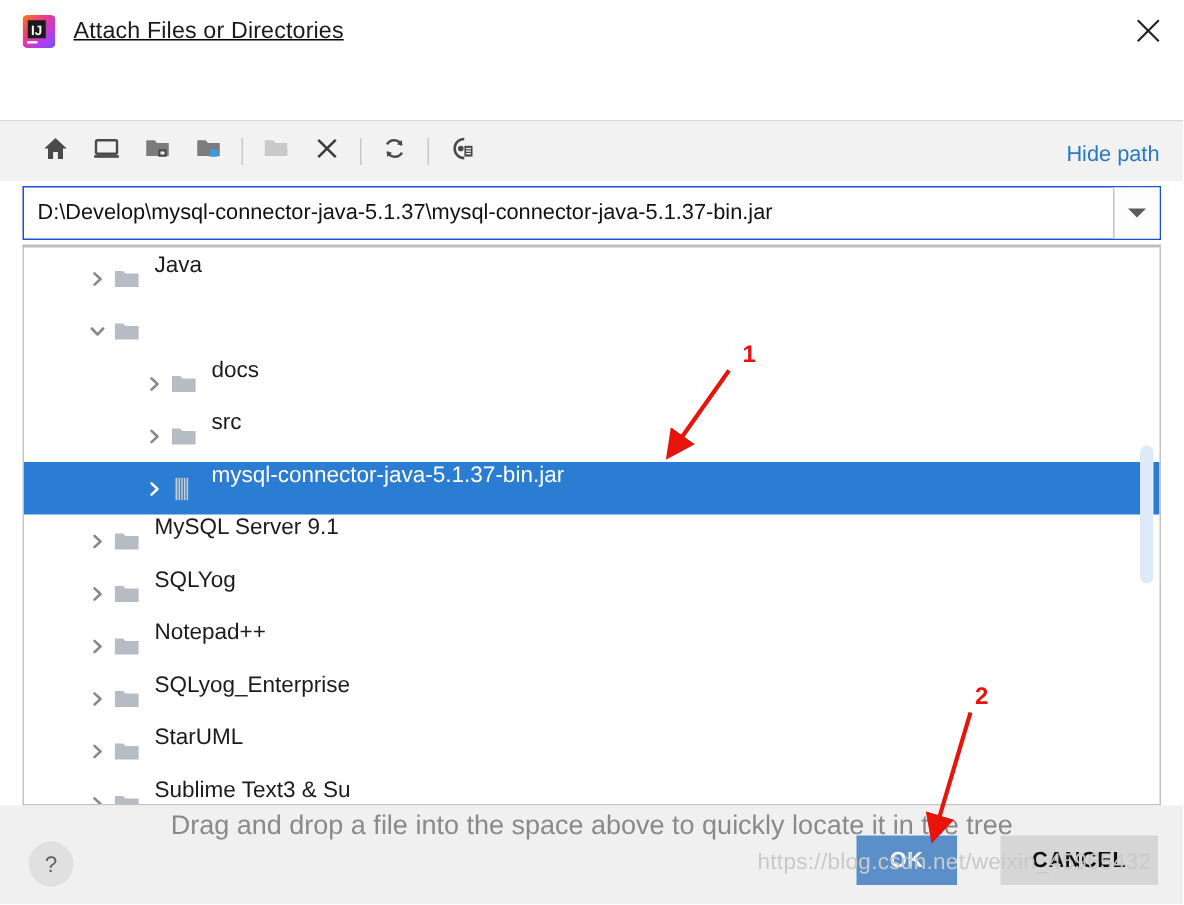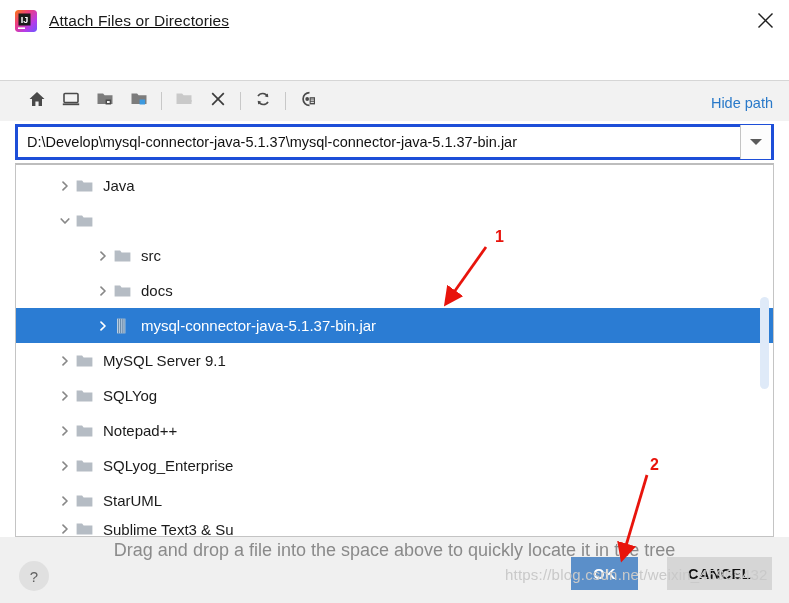--- a/index.html
+++ b/index.html
@@ -114,21 +114,21 @@
     position: absolute;
     left: 0; top: 121px;
     width: 789px; height: 42px;
     background: #ffffff;
     box-sizing: border-box;
   }
   .path-field {
     position: absolute;
     left: 15px; top: 3px;
     width: 759px; height: 36px;
-    border: 3px solid #1d4ed8;
+    border: 1px solid #1d4ed8;
     background: #ffffff;
     box-sizing: border-box;
     display: flex;
     align-items: center;
   }
   .path-text {
     padding-left: 9px;
     font-size: 14.5px;
     color: #111111;
     white-space: nowrap;
@@ -166,21 +166,20 @@
   .tree {
     position: relative;
     width: 757px;
     padding-top: 3px;
     box-sizing: border-box;
   }
   .tree-row {
     position: relative;
     height: 35px;
     display: flex;
-    align-items: center;
     cursor: default;
     white-space: nowrap;
   }
   .tree-row.selected {
     background: #2b7cd3;
   }
   .tree-row.selected .node-label { color: #ffffff; }
   .twisty {
     width: 22px; height: 35px;
     display: flex;
@@ -463,35 +462,35 @@
           <div class="twisty">
             <svg width="12" height="12" viewBox="0 0 12 12">
               <path fill="none" stroke="#888888" stroke-width="1.7" stroke-linecap="round" stroke-linejoin="round" d="M4 2.2 L8 6 L4 9.8"></path>
             </svg>
           </div>
           <div class="node-icon">
             <svg width="17" height="14" viewBox="0 0 17 14" class="folder-svg">
               <path d="M0.6 1.6 h5.5 l1.5 1.8 h8.8 v9 h-15.8 z" fill="#b5bcc4"></path>
             </svg>
           </div>
+          <span class="node-label">docs</span>
+        </div>
+        <div class="tree-row">
+          <div style="width: 76px; flex: 0 0 auto;"></div>
+          <div class="twisty">
+            <svg width="12" height="12" viewBox="0 0 12 12">
+              <path fill="none" stroke="#888888" stroke-width="1.7" stroke-linecap="round" stroke-linejoin="round" d="M4 2.2 L8 6 L4 9.8"></path>
+            </svg>
+          </div>
+          <div class="node-icon">
+            <svg width="17" height="14" viewBox="0 0 17 14" class="folder-svg">
+              <path d="M0.6 1.6 h5.5 l1.5 1.8 h8.8 v9 h-15.8 z" fill="#b5bcc4"></path>
+            </svg>
+          </div>
           <span class="node-label">src</span>
-        </div>
-        <div class="tree-row">
-          <div style="width: 76px; flex: 0 0 auto;"></div>
-          <div class="twisty">
-            <svg width="12" height="12" viewBox="0 0 12 12">
-              <path fill="none" stroke="#888888" stroke-width="1.7" stroke-linecap="round" stroke-linejoin="round" d="M4 2.2 L8 6 L4 9.8"></path>
-            </svg>
-          </div>
-          <div class="node-icon">
-            <svg width="17" height="14" viewBox="0 0 17 14" class="folder-svg">
-              <path d="M0.6 1.6 h5.5 l1.5 1.8 h8.8 v9 h-15.8 z" fill="#b5bcc4"></path>
-            </svg>
-          </div>
-          <span class="node-label">docs</span>
         </div>
         <div class="tree-row selected">
           <div style="width: 76px; flex: 0 0 auto;"></div>
           <div class="twisty">
             <svg width="12" height="12" viewBox="0 0 12 12">
               <path fill="none" stroke="#ffffff" stroke-width="1.7" stroke-linecap="round" stroke-linejoin="round" d="M4 2.2 L8 6 L4 9.8"></path>
             </svg>
           </div>
           <div class="node-icon">
             <svg width="15" height="16" viewBox="0 0 15 16">

